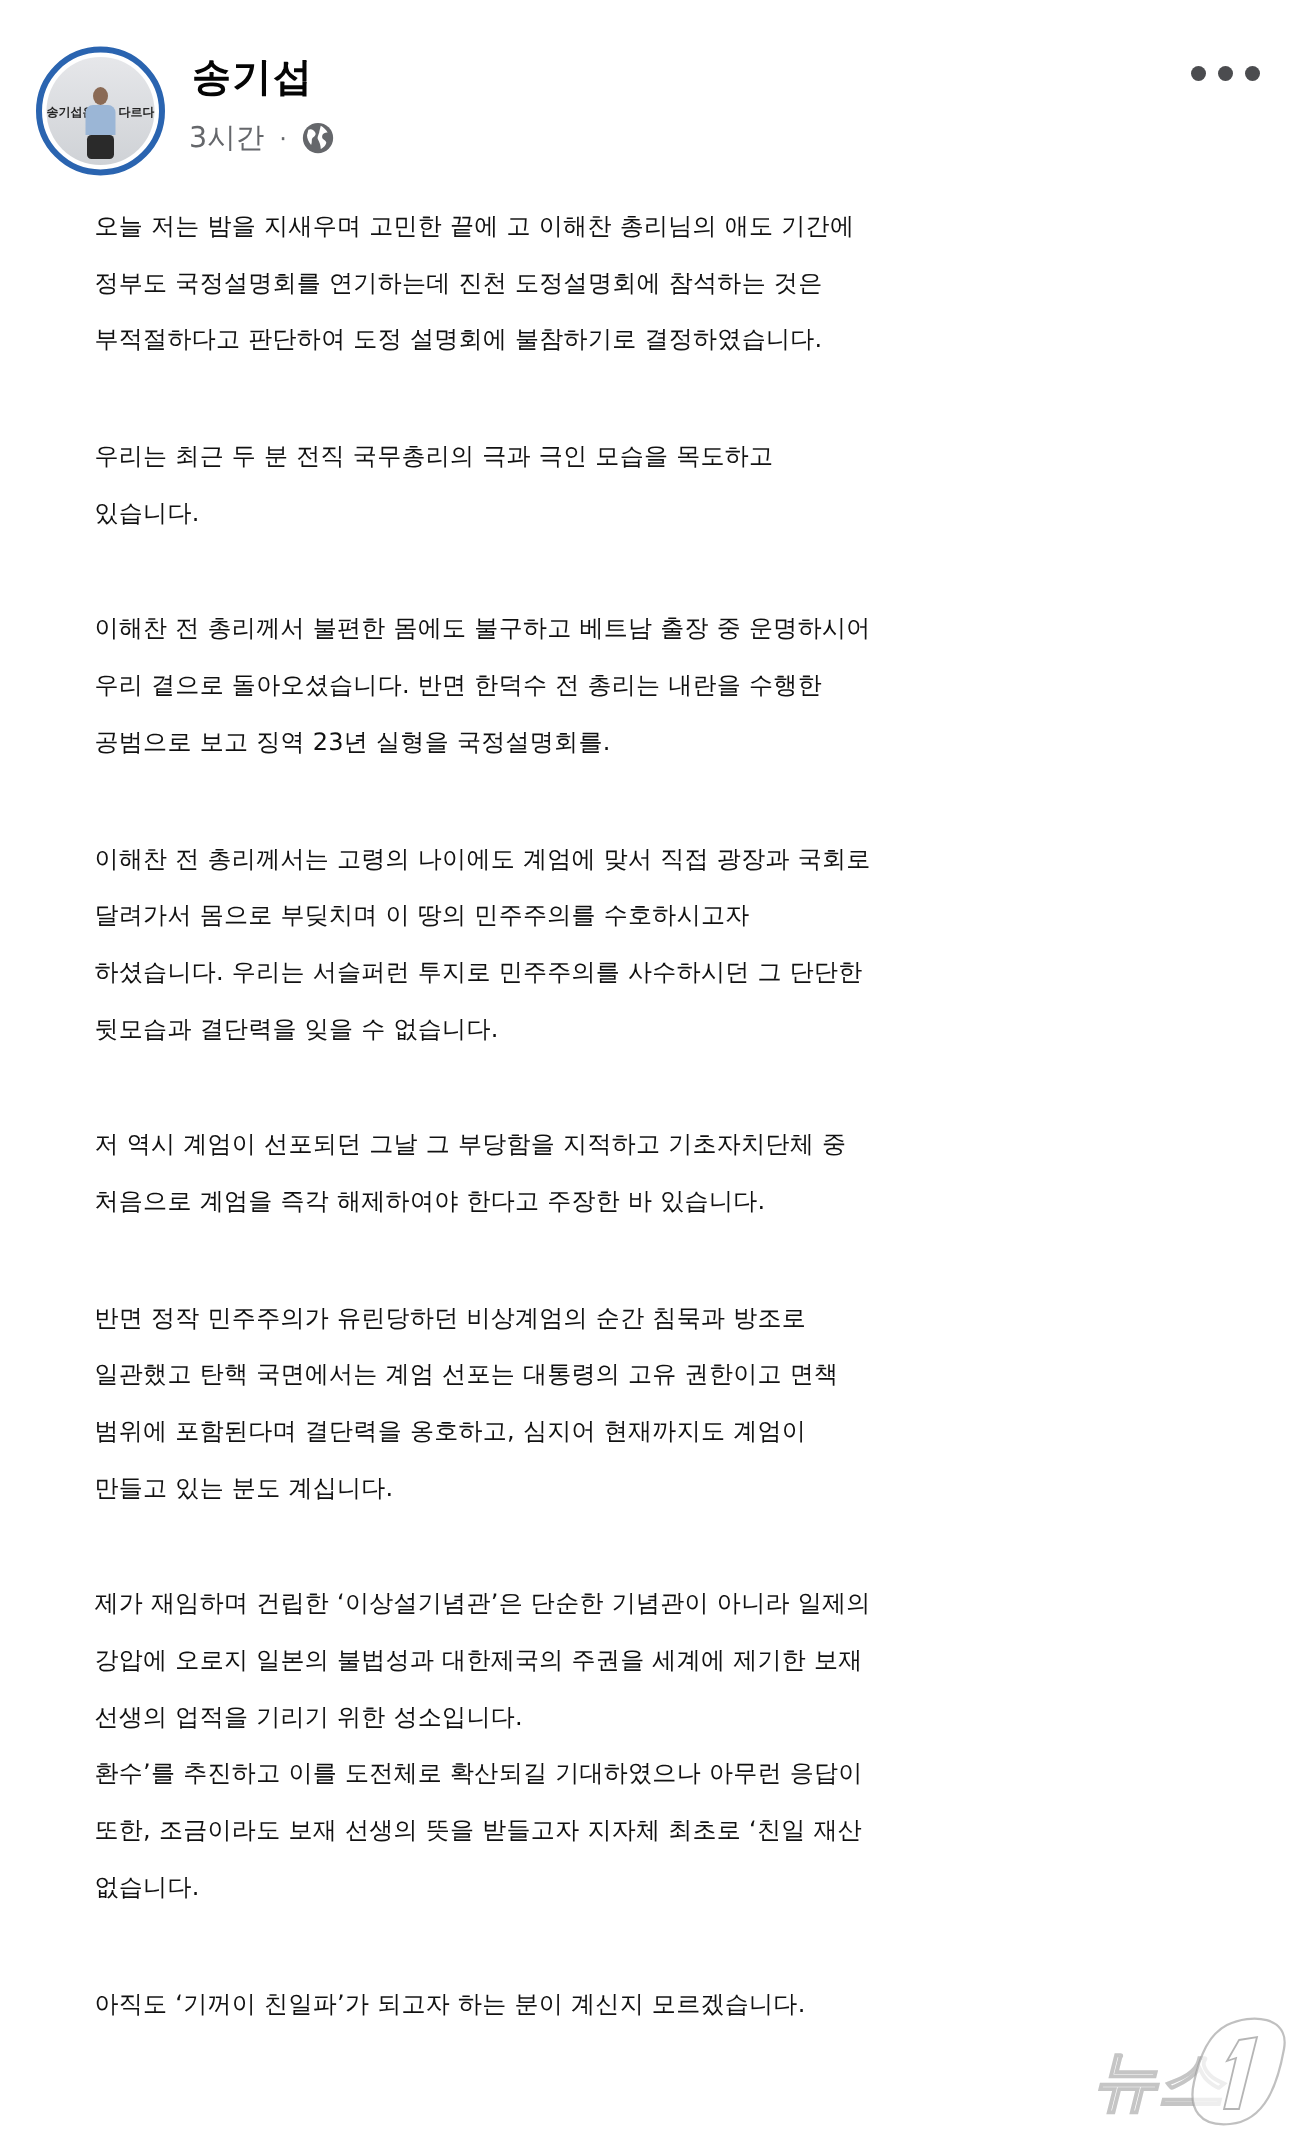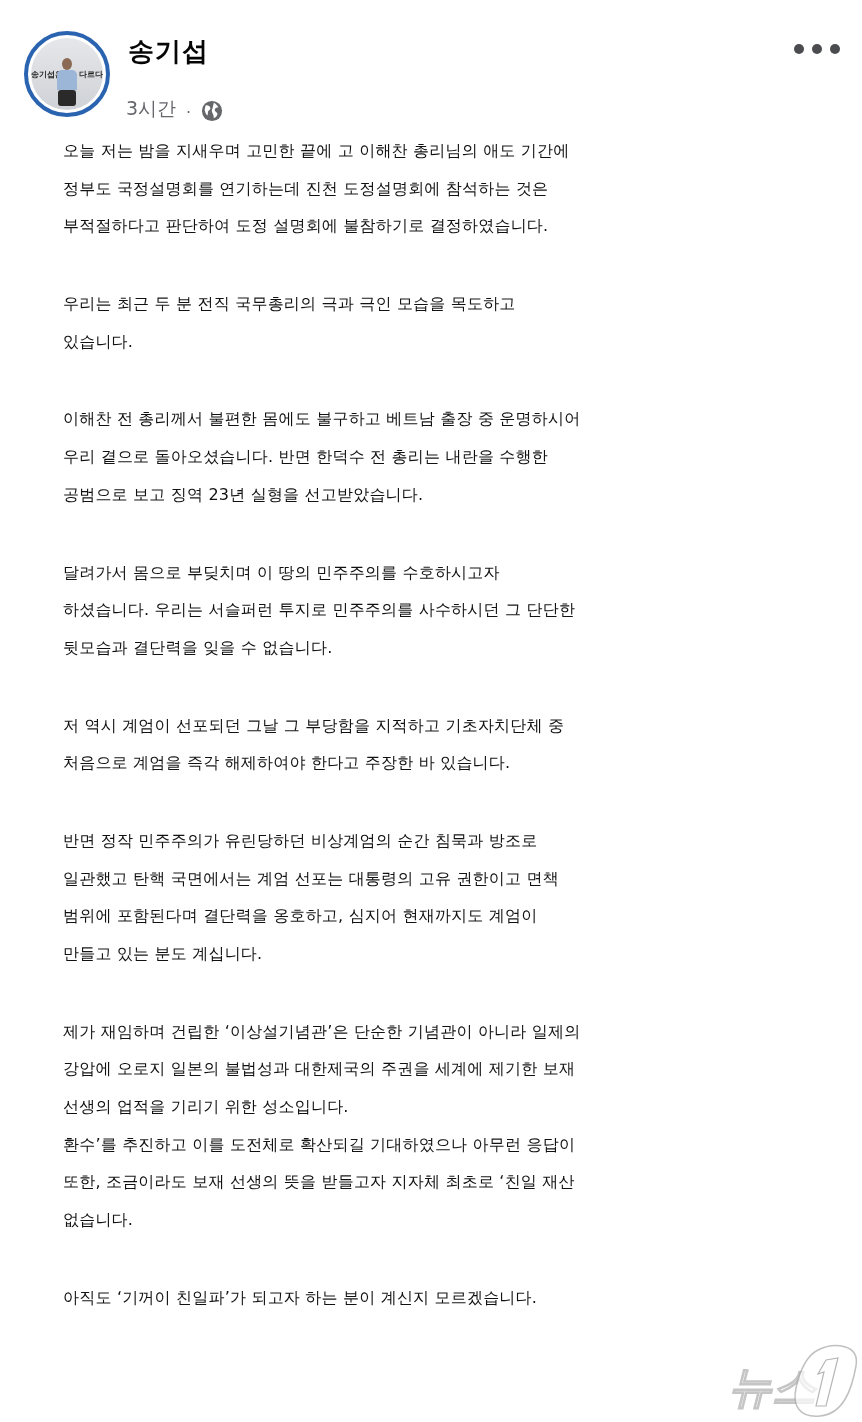--- a/index.html
+++ b/index.html
@@ -30,21 +30,21 @@
     }
     .avatar .person-legs {
       position: absolute; left: 27px; top: 52px; width: 18px; height: 16px; background: #2a2a2a; border-radius: 3px;
     }
 
     .author-name {
       position: absolute; left: 128px; top: 34px; font-size: 26px; font-weight: bold; color: #050505;
       letter-spacing: 1px;
     }
     .meta-row {
-      position: absolute; left: 126px; top: 94px; height: 28px; display: flex; align-items: flex-end; gap: 6px;
+      position: absolute; left: 126px; top: 78px; height: 28px; display: flex; align-items: center; gap: 6px;
       color: #65676b; font-size: 19px;
     }
     .meta-dot { font-size: 16px; color: #65676b; margin: 0 4px; }
     .globe-icon { width: 22px; height: 22px; display: inline-block; }
 
     .more-button {
       position: absolute; right: 22px; top: 38px; width: 46px; height: 22px;
       display: flex; align-items: center; justify-content: space-between; cursor: pointer;
     }
     .more-button .dot { width: 10px; height: 10px; border-radius: 50%; background: #4b4c4f; }
@@ -99,23 +99,24 @@
   <div class="line">정부도 국정설명회를 연기하는데  진천 도정설명회에 참석하는 것은</div>
   <div class="line">부적절하다고 판단하여 도정 설명회에 불참하기로 결정하였습니다.</div>
   <div class="line blank"></div>
 
   <div class="line">우리는 최근 두 분 전직 국무총리의 극과 극인 모습을 목도하고</div>
   <div class="line">있습니다.</div>
   <div class="line blank"></div>
 
   <div class="line">이해찬 전 총리께서 불편한 몸에도 불구하고 베트남 출장 중 운명하시어</div>
   <div class="line">우리 곁으로 돌아오셨습니다. 반면 한덕수 전 총리는 내란을 수행한</div>
-  <div class="line">공범으로 보고 징역 23년 실형을 선고받았습니다.</div>
+  <div class="line">공범으로 보고 징역 23년 실형을 국정설명회를.</div>
   <div class="line blank"></div>
 
+  <div class="line">이해찬 전 총리께서는 고령의 나이에도 계엄에 맞서 직접 광장과 국회로</div>
   <div class="line">달려가서 몸으로 부딪치며 이 땅의 민주주의를 수호하시고자</div>
   <div class="line">하셨습니다. 우리는 서슬퍼런 투지로 민주주의를 사수하시던 그 단단한</div>
   <div class="line">뒷모습과 결단력을 잊을 수 없습니다.</div>
   <div class="line blank"></div>
 
   <div class="line">저 역시 계엄이 선포되던 그날 그 부당함을 지적하고 기초자치단체 중</div>
   <div class="line">처음으로 계엄을 즉각 해제하여야 한다고 주장한 바 있습니다.</div>
   <div class="line blank"></div>
 
   <div class="line">반면 정작 민주주의가 유린당하던 비상계엄의 순간 침묵과 방조로</div>

